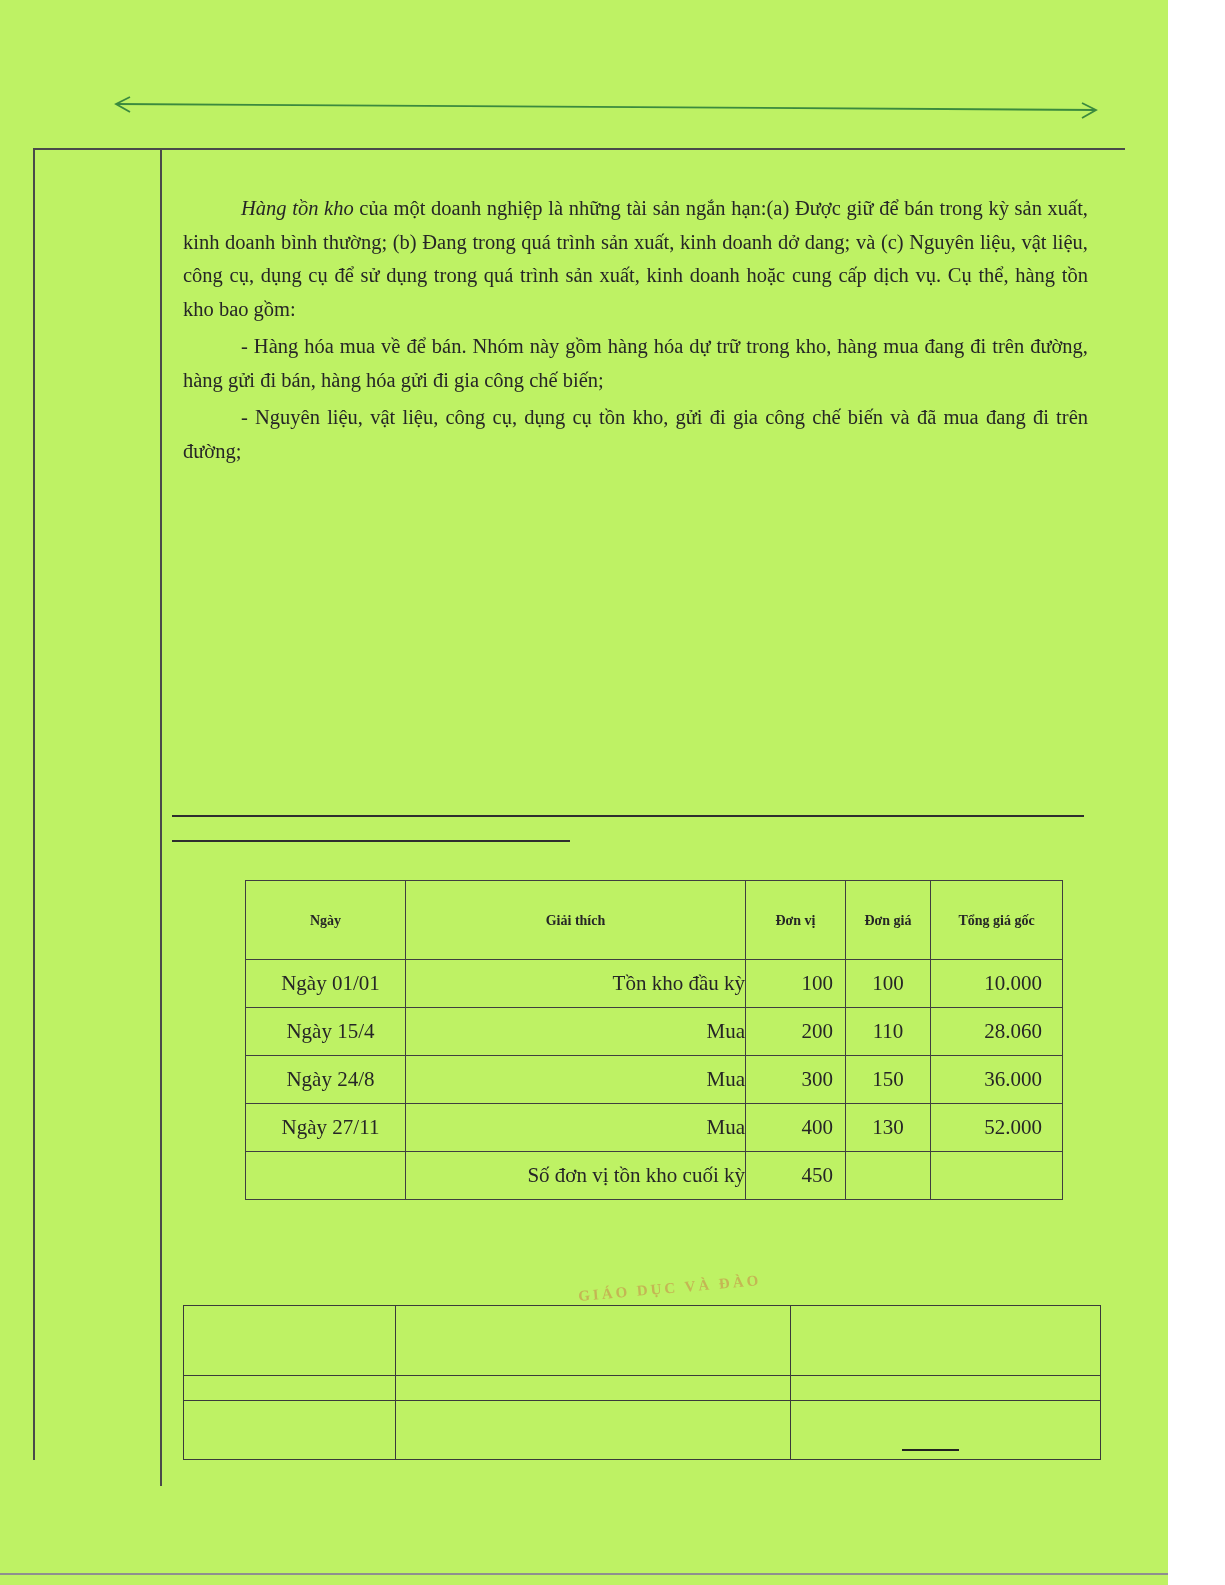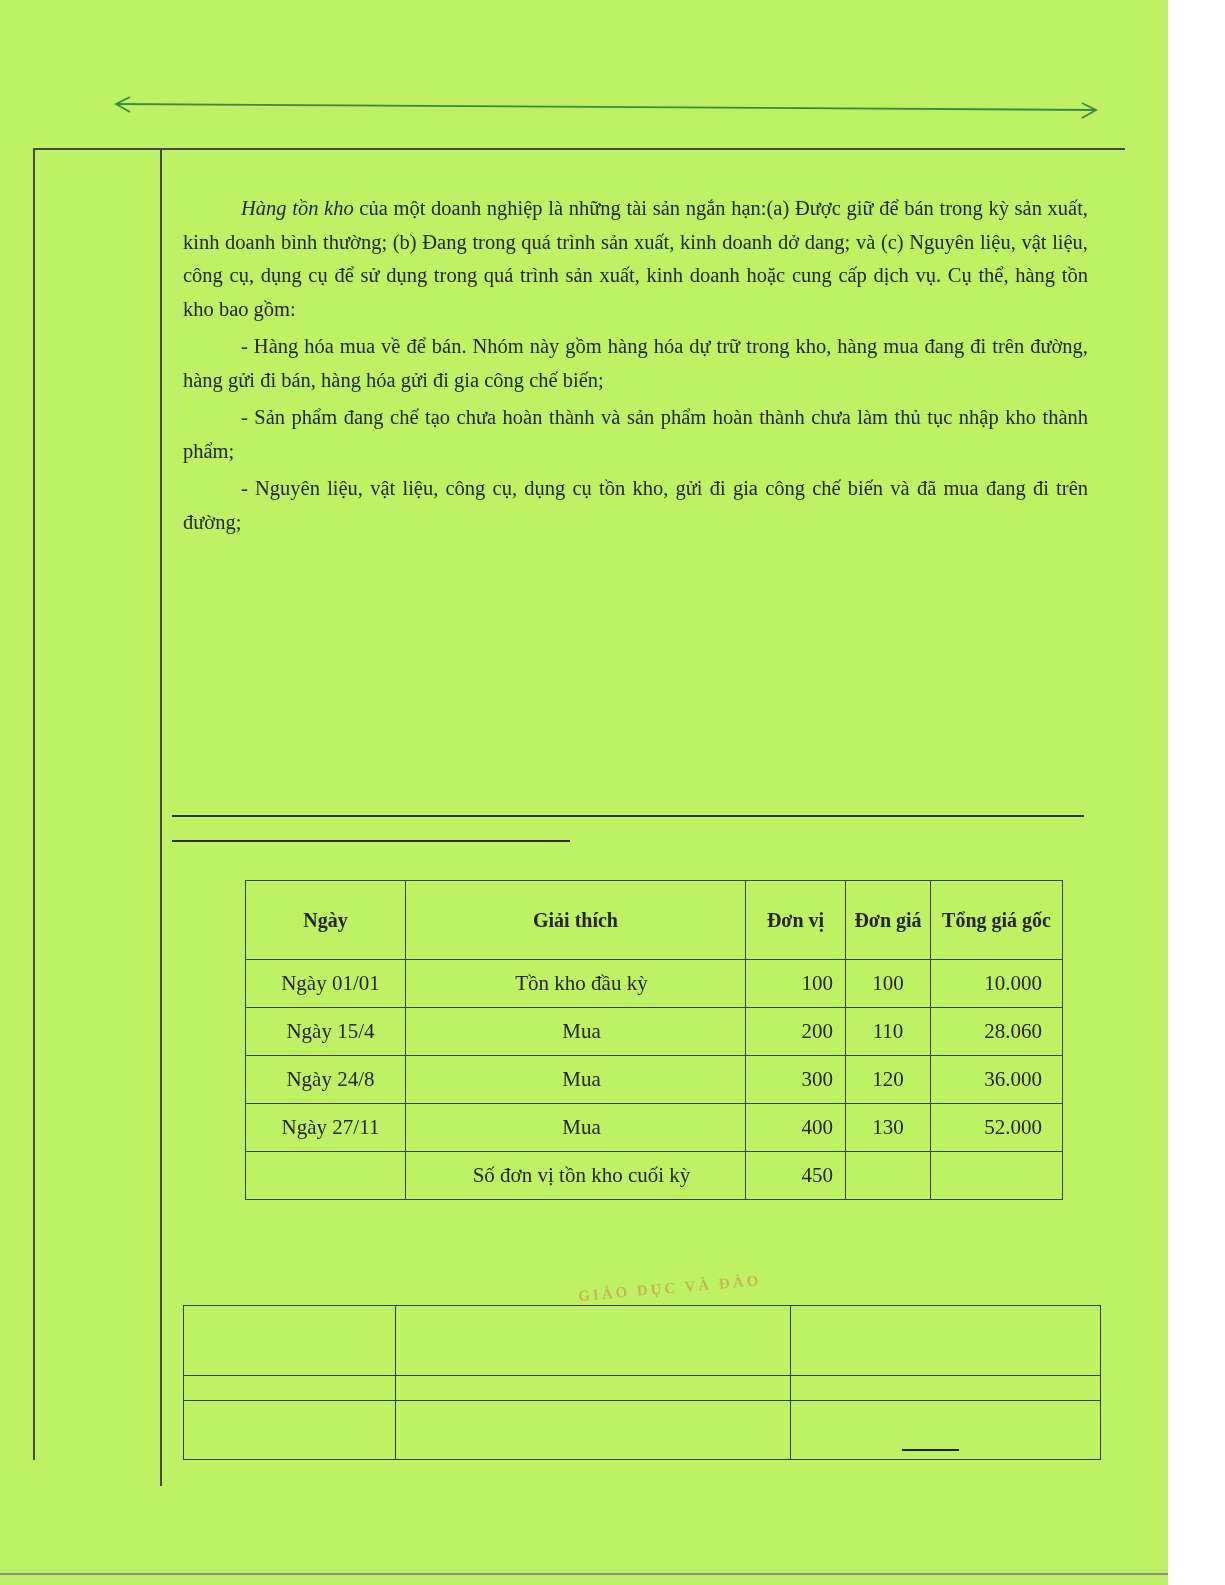--- a/index.html
+++ b/index.html
@@ -39,25 +39,25 @@
     position:absolute;left:245px;top:880px;width:817px;
     font-size:21px;
   }
   .inv-table th,.inv-table td{
     border:1.6px solid #3f3f3f;
     padding:0;
     overflow:hidden;
   }
   .inv-table th{
     height:78px;font-weight:bold;text-align:center;line-height:27px;
-    font-size:20px;padding:0 6px;
+    font-size:14px;padding:0 6px;
   }
   .inv-table td{height:47px;}
   .inv-table td.c0{text-align:center;padding-left:10px;}
-  .inv-table td.c1{text-align:center;padding-left:12px;}
+  .inv-table td.c1{text-align:right;padding-left:12px;}
   .inv-table td.c2{text-align:right;padding-right:12px;}
   .inv-table td.c3{text-align:center;}
   .inv-table td.c4{text-align:right;padding-right:20px;padding-left:40px;}
 
   
   .watermark{
     position:absolute;left:578px;top:1280px;
     color:rgba(206,84,58,0.38);
     font-size:15px;letter-spacing:3px;font-weight:bold;
     transform:rotate(-5deg);
@@ -91,21 +91,20 @@
     </svg>
   </div>
 
   <div class="hline frame-top"></div>
   <div class="vline frame-left"></div>
   <div class="vline frame-inner"></div>
 
   <div class="textblock">
     <p class="para"><span class="italic">Hàng tồn kho</span><span> của một doanh nghiệp là những tài sản ngắn hạn:(a) Được giữ để bán trong kỳ sản xuất, kinh doanh bình thường; (b) Đang trong quá trình sản xuất, kinh doanh dở dang; và (c) Nguyên liệu, vật liệu, công cụ, dụng cụ để sử dụng trong quá trình sản xuất, kinh doanh hoặc cung cấp dịch vụ. Cụ thể, hàng tồn kho bao gồm:</span></p>
     <p class="para">- Hàng hóa mua về để bán. Nhóm này gồm hàng hóa dự trữ trong kho, hàng mua đang đi trên đường, hàng gửi đi bán, hàng hóa gửi đi gia công chế biến;</p>
-    <p class="para">- Sản phẩm đang chế tạo chưa hoàn thành và sản phẩm hoàn thành chưa làm thủ tục nhập kho thành phẩm;</p>
     <p class="para">- Nguyên liệu, vật liệu, công cụ, dụng cụ tồn kho, gửi đi gia công chế biến và đã mua đang đi trên đường;</p>
   </div>
 
   <div class="hline sep-a"></div>
   <div class="hline sep-b"></div>
 
   <table class="inv-table">
     <colgroup>
       <col style="width:160px">
         <col style="width:340px">
@@ -132,21 +131,21 @@
       <td class="c0">Ngày 15/4</td>
       <td class="c1">Mua</td>
       <td class="c2">200</td>
       <td class="c3">110</td>
       <td class="c4">28.060</td>
     </tr>
     <tr>
       <td class="c0">Ngày 24/8</td>
       <td class="c1">Mua</td>
       <td class="c2">300</td>
-      <td class="c3">120</td>
+      <td class="c3">150</td>
       <td class="c4">36.000</td>
     </tr>
     <tr>
       <td class="c0">Ngày 27/11</td>
       <td class="c1">Mua</td>
       <td class="c2">400</td>
       <td class="c3">130</td>
       <td class="c4">52.000</td>
     </tr>
     <tr>

